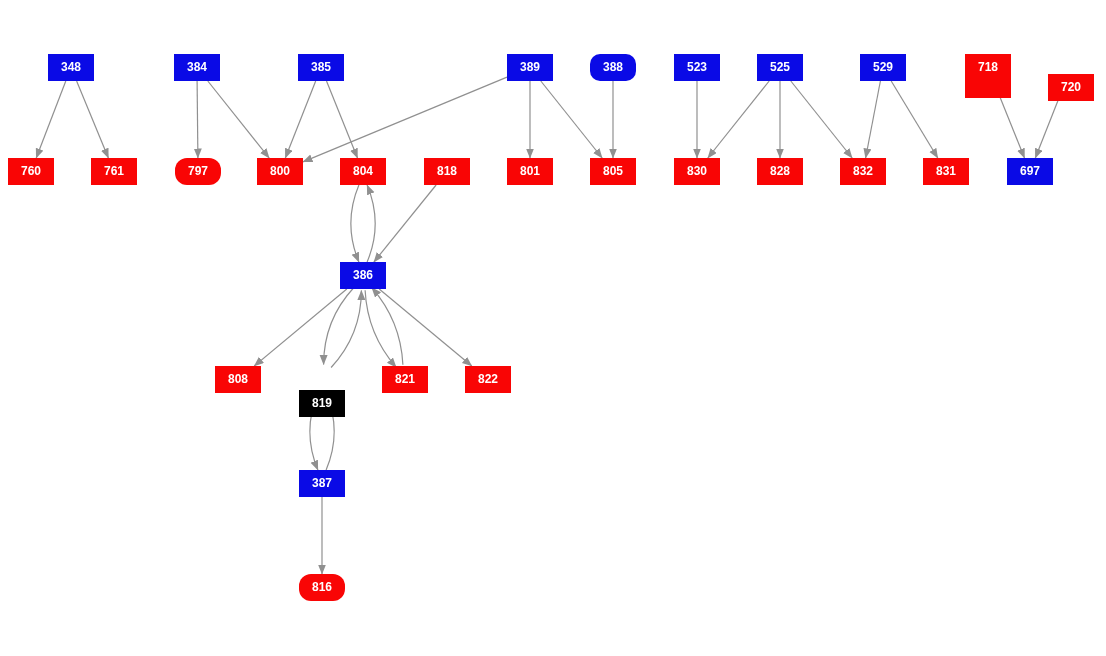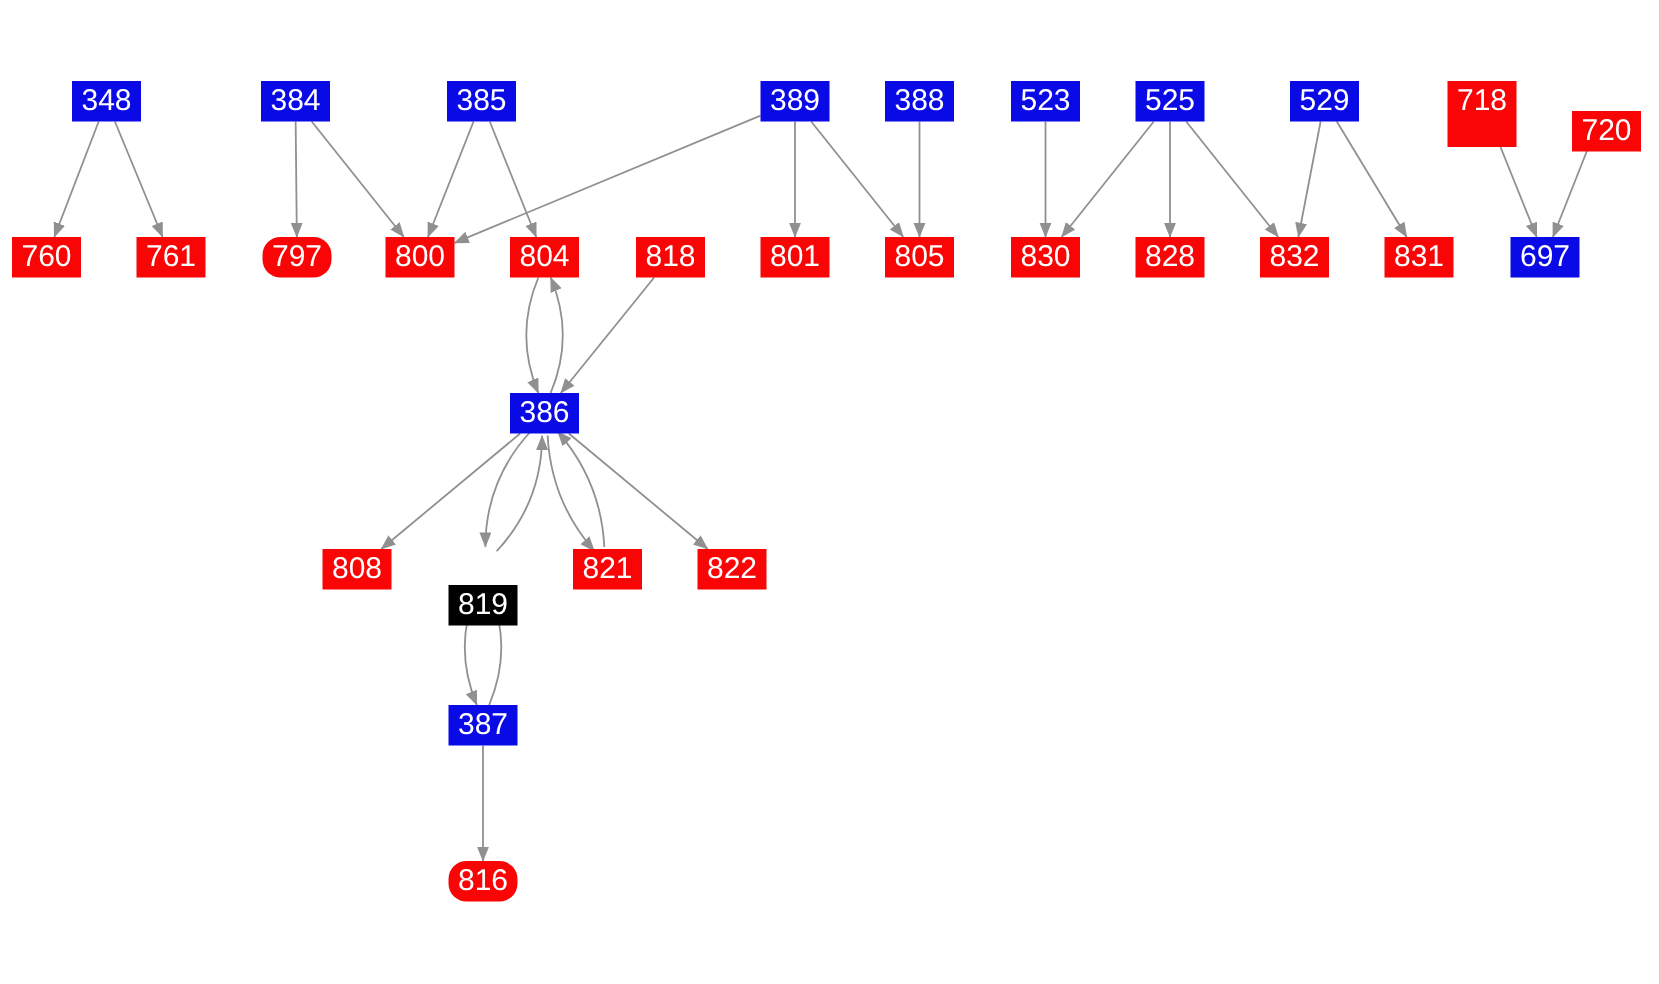--- a/index.html
+++ b/index.html
@@ -19,22 +19,22 @@
     position: absolute;
     left: 0;
     top: 0;
     pointer-events: none;
   }
   .gnode {
     position: absolute;
     box-sizing: border-box;
     text-align: center;
     color: #ffffff;
-    font-size: 20px;
-    font-weight: normal;
+    font-size: 12px;
+    font-weight: bold;
     cursor: default;
     user-select: none;
   }
 </style>
 </head>
 <body>
 
 <div class="stage">
   <svg id="edge-layer" width="1106" height="656" viewBox="0 0 1106 656" xmlns="http://www.w3.org/2000/svg">
     <defs>
@@ -73,21 +73,21 @@
         <path d="M317.9,393.0 Q301.8,431.5 317.9,470.0" fill="none" stroke="#909090" stroke-width="1.2" marker-end="url(#arrowhead)"></path>
         <path d="M326.1,470.0 Q342.3,431.5 326.1,393.0" fill="none" stroke="#909090" stroke-width="1.2" marker-end="url(#arrowhead)"></path>
         <path d="M322.0,497.0 L322.0,574.0" fill="none" stroke="#909090" stroke-width="1.2" marker-end="url(#arrowhead)"></path>
       </g>
   </svg>
   <div id="node-layer">
       <div class="gnode" style="left: 48px; top: 54px; width: 46px; height: 27px; line-height: 27px; background: rgb(10, 10, 230);">348</div>
       <div class="gnode" style="left: 174px; top: 54px; width: 46px; height: 27px; line-height: 27px; background: rgb(10, 10, 230);">384</div>
       <div class="gnode" style="left: 298px; top: 54px; width: 46px; height: 27px; line-height: 27px; background: rgb(10, 10, 230);">385</div>
       <div class="gnode" style="left: 507px; top: 54px; width: 46px; height: 27px; line-height: 27px; background: rgb(10, 10, 230);">389</div>
-      <div class="gnode" style="left: 590px; top: 54px; width: 46px; height: 27px; line-height: 27px; background: rgb(10, 10, 230);">388</div>
+      <div class="gnode" style="left: 590px; top: 54px; width: 46px; height: 27px; line-height: 27px; background: rgb(10, 10, 230); border-radius: 10px;">388</div>
       <div class="gnode" style="left: 674px; top: 54px; width: 46px; height: 27px; line-height: 27px; background: rgb(10, 10, 230);">523</div>
       <div class="gnode" style="left: 757px; top: 54px; width: 46px; height: 27px; line-height: 27px; background: rgb(10, 10, 230);">525</div>
       <div class="gnode" style="left: 860px; top: 54px; width: 46px; height: 27px; line-height: 27px; background: rgb(10, 10, 230);">529</div>
       <div class="gnode" style="left: 965px; top: 54px; width: 46px; height: 44px; line-height: 27px; background: rgb(249, 5, 5);">718</div>
       <div class="gnode" style="left: 1048px; top: 54px; width: 46px; height: 27px; line-height: 27px; background: rgb(249, 5, 5); margin-top: 20px;">720</div>
       <div class="gnode" style="left: 8px; top: 158px; width: 46px; height: 27px; line-height: 27px; background: rgb(249, 5, 5);">760</div>
       <div class="gnode" style="left: 91px; top: 158px; width: 46px; height: 27px; line-height: 27px; background: rgb(249, 5, 5);">761</div>
       <div class="gnode" style="left: 175px; top: 158px; width: 46px; height: 27px; line-height: 27px; background: rgb(249, 5, 5); border-radius: 12px;">797</div>
       <div class="gnode" style="left: 257px; top: 158px; width: 46px; height: 27px; line-height: 27px; background: rgb(249, 5, 5);">800</div>
       <div class="gnode" style="left: 340px; top: 158px; width: 46px; height: 27px; line-height: 27px; background: rgb(249, 5, 5);">804</div>

